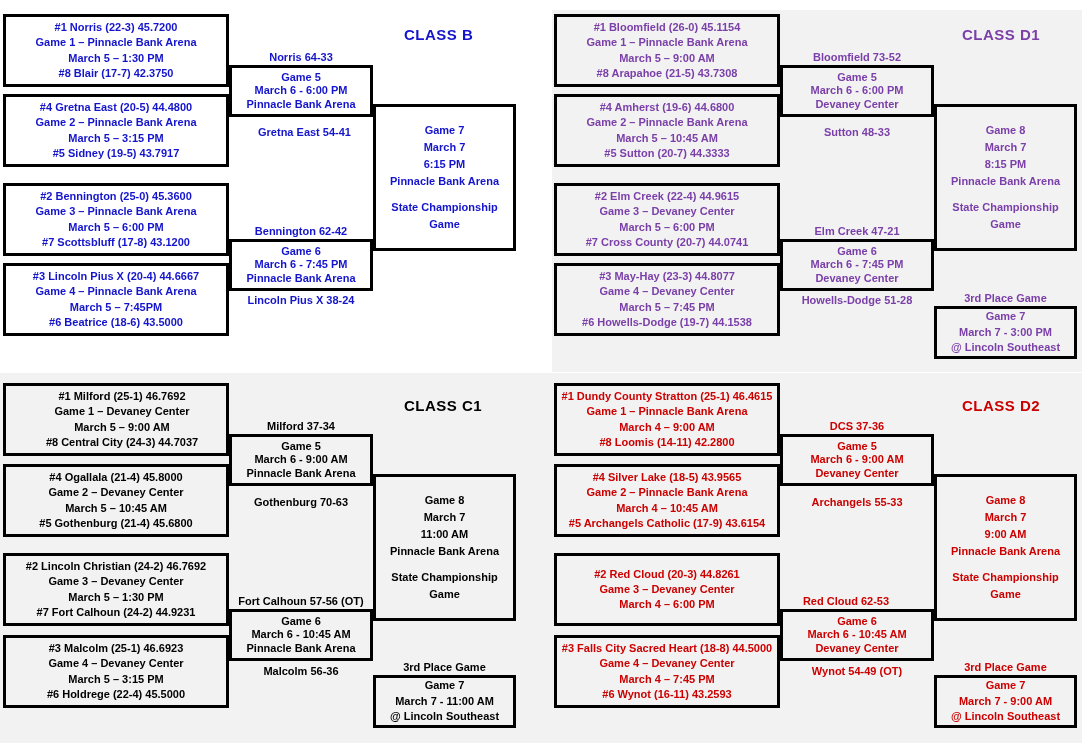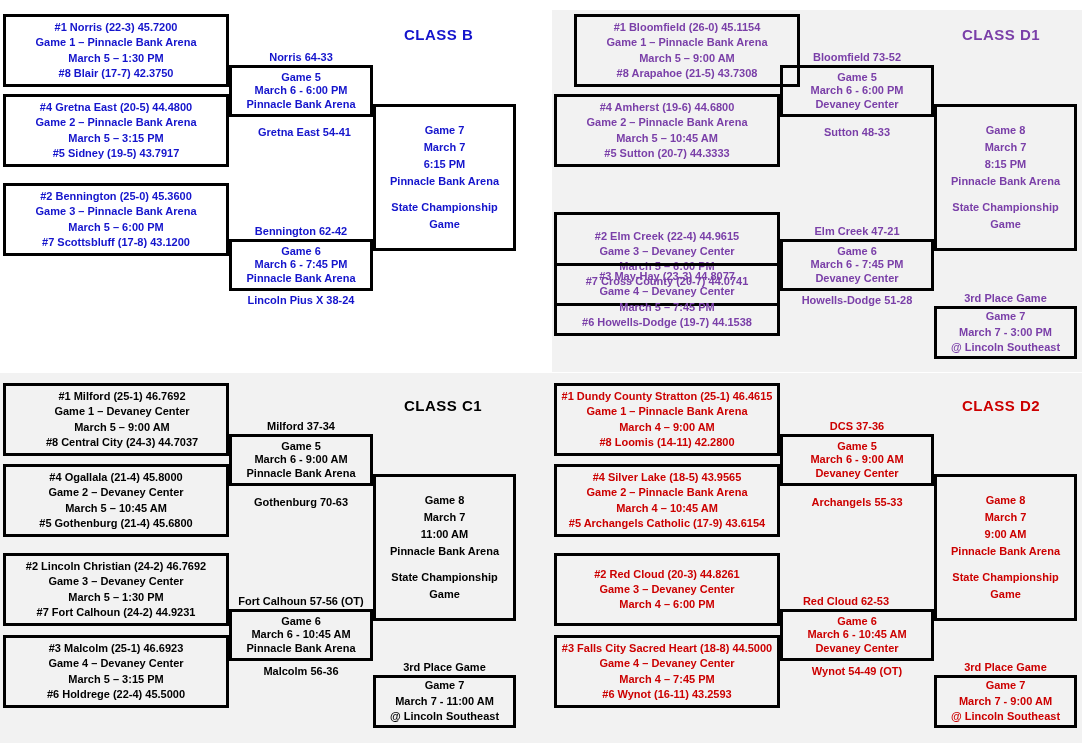--- a/index.html
+++ b/index.html
@@ -113,20 +113,26 @@
     <div class="ln">Game 2 – Pinnacle Bank Arena</div>
     <div class="ln">March 5 – 3:15 PM</div>
     <div class="ln">#5 Sidney (19-5) 43.7917</div>
   </div>
   <div class="team-box" style="left:3px;top:183px;width:226px;height:73px;color:#1414cc;">
     <div class="ln">#2 Bennington (25-0) 45.3600</div>
     <div class="ln">Game 3 – Pinnacle Bank Arena</div>
     <div class="ln">March 5 – 6:00 PM</div>
     <div class="ln">#7 Scottsbluff (17-8) 43.1200</div>
   </div>
+  <div class="team-box" style="left:3px;top:263px;width:226px;height:73px;color:#1414cc;">
+    <div class="ln">#3 Lincoln Pius X (20-4) 44.6667</div>
+    <div class="ln">Game 4 – Pinnacle Bank Arena</div>
+    <div class="ln">March 5 – 7:45PM</div>
+    <div class="ln">#6 Beatrice (18-6) 43.5000</div>
+  </div>
 
   <div class="winner" style="left:229px;top:51px;width:144px;color:#1414cc;">Norris 64-33</div>
   <div class="winner" style="left:229px;top:126px;width:151px;color:#1414cc;">Gretna East 54-41</div>
   <div class="winner" style="left:229px;top:225px;width:144px;color:#1414cc;">Bennington 62-42</div>
   <div class="winner" style="left:229px;top:294px;width:144px;color:#1414cc;">Lincoln Pius X 38-24</div>
 
   <div class="semi-box" style="left:229px;top:65px;width:144px;height:52px;color:#1414cc;">
     <div class="ln">Game 5</div>
     <div class="ln">March 6 - 6:00 PM</div>
     <div class="ln">Pinnacle Bank Arena</div>
@@ -145,33 +151,33 @@
     <div class="spacer"></div>
     <div class="ln">State Championship</div>
     <div class="ln">Game</div>
   </div>
 </div>
 
 <div class="quad" style="left:541px;top:0;width:541px;height:372px;">
 
   <div class="class-title" style="left:421px;top:26px;color:#7a3fa8;">CLASS D1</div>
 
-  <div class="team-box" style="left:13px;top:14px;width:226px;height:73px;color:#7a3fa8;margin-left:20px;">
+  <div class="team-box" style="left:13px;top:14px;width:226px;height:73px;color:#7a3fa8;">
     <div class="ln">#1 Bloomfield (26-0) 45.1154</div>
     <div class="ln">Game 1 – Pinnacle Bank Arena</div>
     <div class="ln">March 5 – 9:00 AM</div>
     <div class="ln">#8 Arapahoe (21-5) 43.7308</div>
   </div>
   <div class="team-box" style="left:13px;top:94px;width:226px;height:73px;color:#7a3fa8;">
     <div class="ln">#4 Amherst (19-6) 44.6800</div>
     <div class="ln">Game 2 – Pinnacle Bank Arena</div>
     <div class="ln">March 5 – 10:45 AM</div>
     <div class="ln">#5 Sutton (20-7) 44.3333</div>
   </div>
-  <div class="team-box" style="left:13px;top:183px;width:226px;height:94px;color:#7a3fa8;margin-top:29px;">
+  <div class="team-box" style="left:13px;top:183px;width:226px;height:73px;color:#7a3fa8;">
     <div class="ln">#2 Elm Creek (22-4) 44.9615</div>
     <div class="ln">Game 3 – Devaney Center</div>
     <div class="ln">March 5 – 6:00 PM</div>
     <div class="ln">#7 Cross County (20-7) 44.0741</div>
   </div>
   <div class="team-box" style="left:13px;top:263px;width:226px;height:73px;color:#7a3fa8;">
     <div class="ln">#3 May-Hay (23-3) 44.8077</div>
     <div class="ln">Game 4 – Devaney Center</div>
     <div class="ln">March 5 – 7:45 PM</div>
     <div class="ln">#6 Howells-Dodge (19-7) 44.1538</div>

